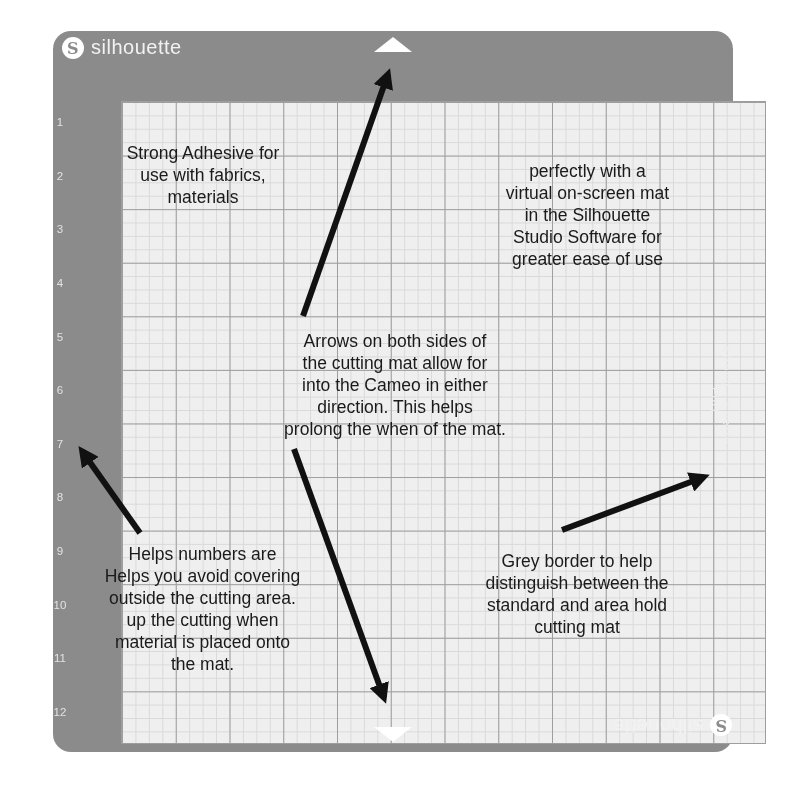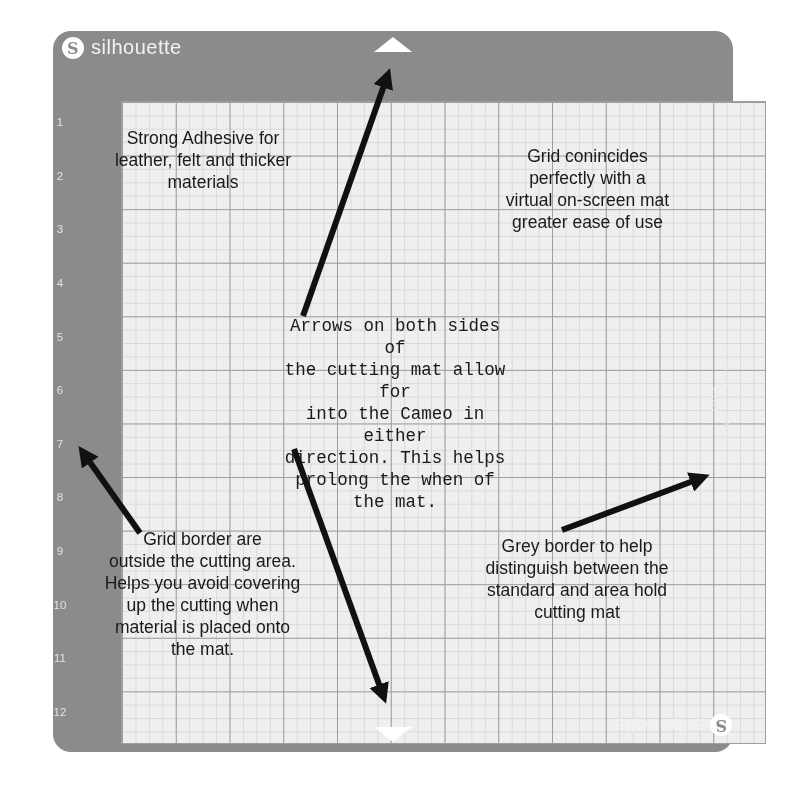--- a/index.html
+++ b/index.html
@@ -43,26 +43,26 @@
   .rnum{color:#e3e3e3;font-size:11.5px;line-height:13px;}
   
   .side-label{
     position:absolute;left:711px;top:330px;width:22px;height:140px;
     writing-mode:vertical-rl;text-align:center;
     color:#ededed;font-size:11.5px;letter-spacing:1.5px;
   }
   
   .note{
     position:absolute;text-align:center;color:#1a1a1a;
-    font-size:17.5px;line-height:22px;
+    font-size:17.5px;line-height:22px;margin-top:15px;
   }
   .note span{display:block;}
   .note-adhesive{left:93px;top:127px;width:220px;}
   .note-software{left:480px;top:145px;width:215px;}
-  .note-feed{left:275px;top:315px;width:240px;font-family:Liberation Mono, monospace;}
+  .note-feed{left:275px;top:315px;width:240px;}
   .note-gridnums{left:85px;top:528px;width:235px;}
   .note-border{left:462px;top:535px;width:230px;}
   
   .arrows{position:absolute;left:0;top:0;width:800px;height:800px;pointer-events:none;}
   .arrows line{stroke:#111111;stroke-width:6;}
 </style>
 </head>
 <body>
 
 <div class="mat">
@@ -105,40 +105,41 @@
     <span class="rnum">9</span>
     <span class="rnum">10</span>
     <span class="rnum">11</span>
     <span class="rnum">12</span>
   </div>
 
 <div class="side-label">Strong  ·  Fuerte  ·  Fort</div>
 
 <div class="note note-adhesive">
     <span>Strong Adhesive for</span>
-    <span>leather, felt and thicker</span>
+    <span>use with fabrics,</span>
     <span>materials</span>
   </div>
 <div class="note note-software">
-    <span>Grid conincides</span>
     <span>perfectly with a</span>
     <span>virtual on-screen mat</span>
+    <span>in the Silhouette</span>
+    <span>Studio Software for</span>
     <span>greater ease of use</span>
   </div>
 <div class="note note-feed">
     <span>Arrows on both sides of</span>
     <span>the cutting mat allow for</span>
     <span>into the Cameo in either</span>
     <span>direction. This helps</span>
     <span>prolong the when of the mat.</span>
   </div>
 <div class="note note-gridnums">
-    <span>Grid border are</span>
+    <span>Helps numbers are</span>
+    <span>Helps you avoid covering</span>
     <span>outside the cutting area.</span>
-    <span>Helps you avoid covering</span>
     <span>up the cutting when</span>
     <span>material is placed onto</span>
     <span>the mat.</span>
   </div>
 <div class="note note-border">
     <span>Grey border to help</span>
     <span>distinguish between the</span>
     <span>standard and area hold</span>
     <span>cutting mat</span>
   </div>

